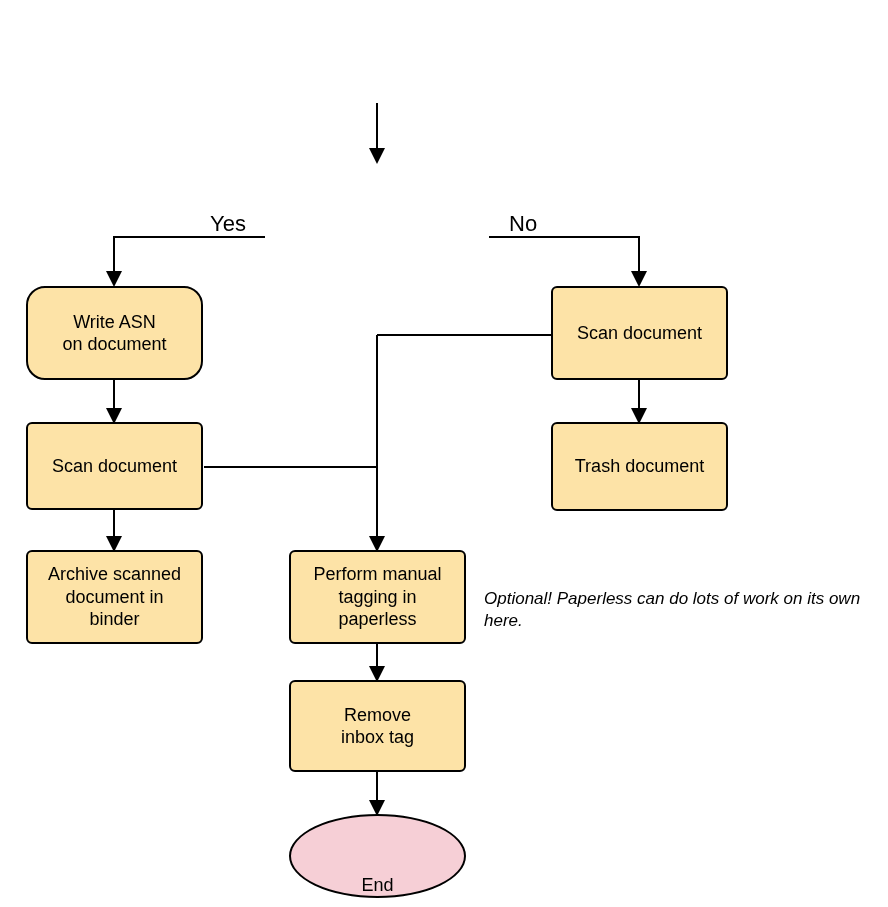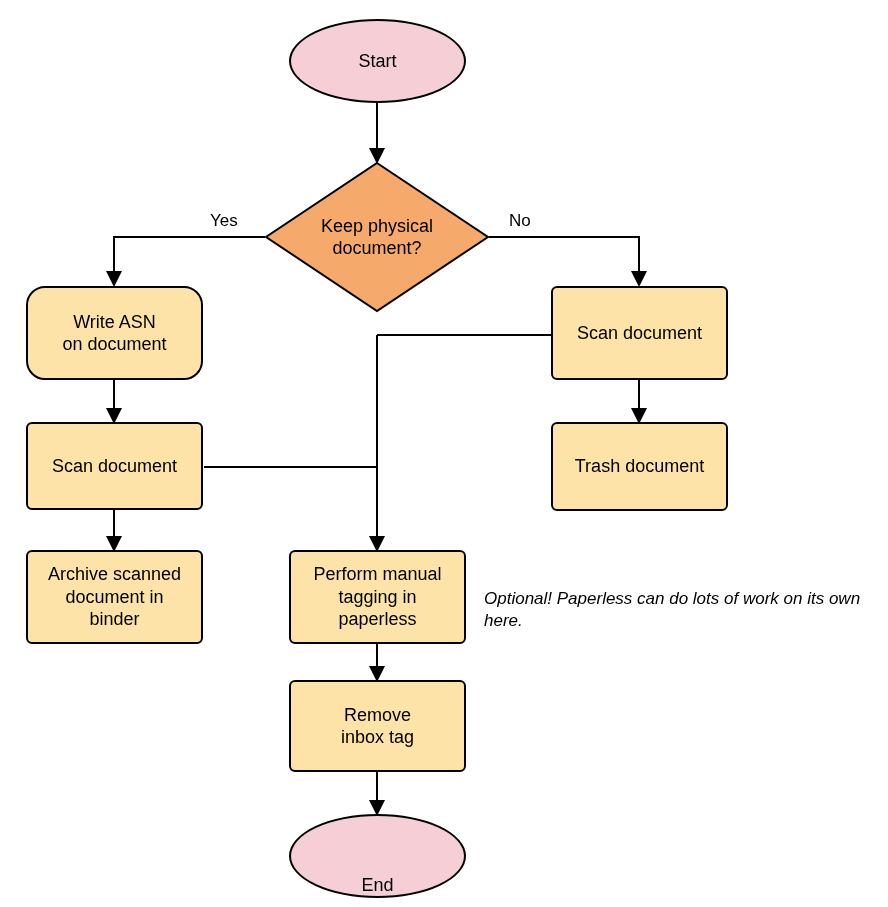--- a/index.html
+++ b/index.html
@@ -64,21 +64,21 @@
     align-items: center;
     justify-content: center;
     text-align: center;
     font-size: 18px;
     color: #000000;
     white-space: pre-line;
     line-height: 1.25;
   }
   .edge-label {
     position: absolute;
-    font-size: 17px;
+    font-size: 22px;
     color: #000000;
     white-space: nowrap;
     text-align: right;
   }
   .note {
     position: absolute;
     font-size: 17px;
     font-style: italic;
     color: #000000;
     line-height: 1.3;
@@ -115,31 +115,21 @@
       <path d="M551,335 L377,335"></path>
 
       <path d="M377,335 L377,548" marker-end="url(#arrow)"></path>
 
       <path d="M377,644 L377,678" marker-end="url(#arrow)"></path>
 
       <path d="M377,772 L377,812" marker-end="url(#arrow)"></path>
     </g>
   </svg>
 
-  <div class="node terminal" style="left:289px; top:19px; width:177px; height:84px;">
-    <span>Start</span>
-  </div>
 
-  <div class="decision-wrap" style="left:264px; top:161px; width:226px; height:152px;">
-    <svg class="decision-shape" width="226" height="152" viewBox="0 0 226 152">
-      <polygon points="113,2 224,76 113,150 2,76" fill="#f5a96a" stroke="#000000" stroke-width="2"></polygon>
-    </svg>
-    <div class="decision-label">Keep physical
-document?</div>
-  </div>
 
   <div class="edge-label" style="left:210px; top:211px;">Yes</div>
   <div class="edge-label" style="left:509px; top:211px;">No</div>
 
   <div class="node process" style="left:26px; top:286px; width:177px; height:94px;border-radius:19px;">
     <span>Write ASN
 on document</span>
   </div>
 
   <div class="node process" style="left:26px; top:422px; width:177px; height:88px;">

